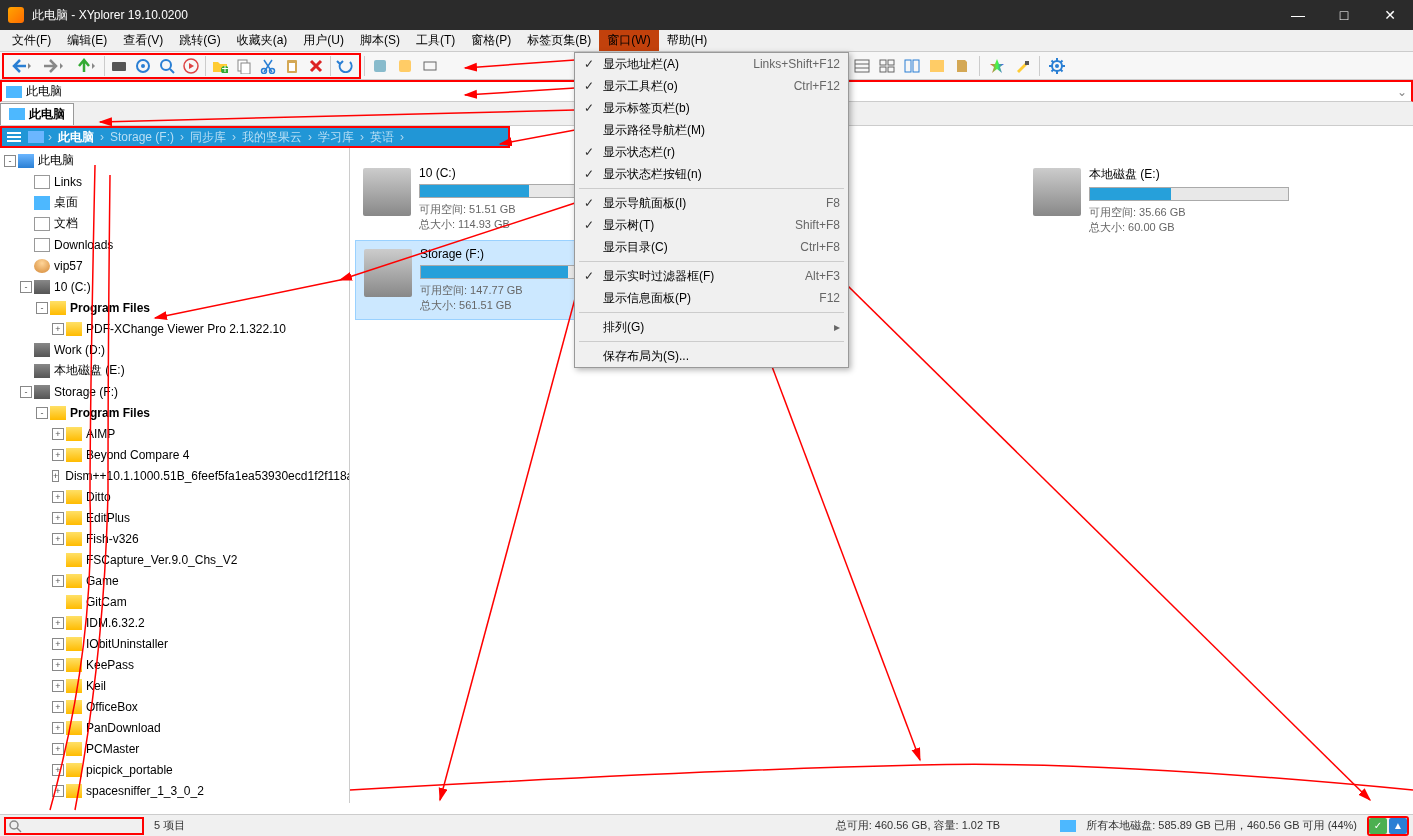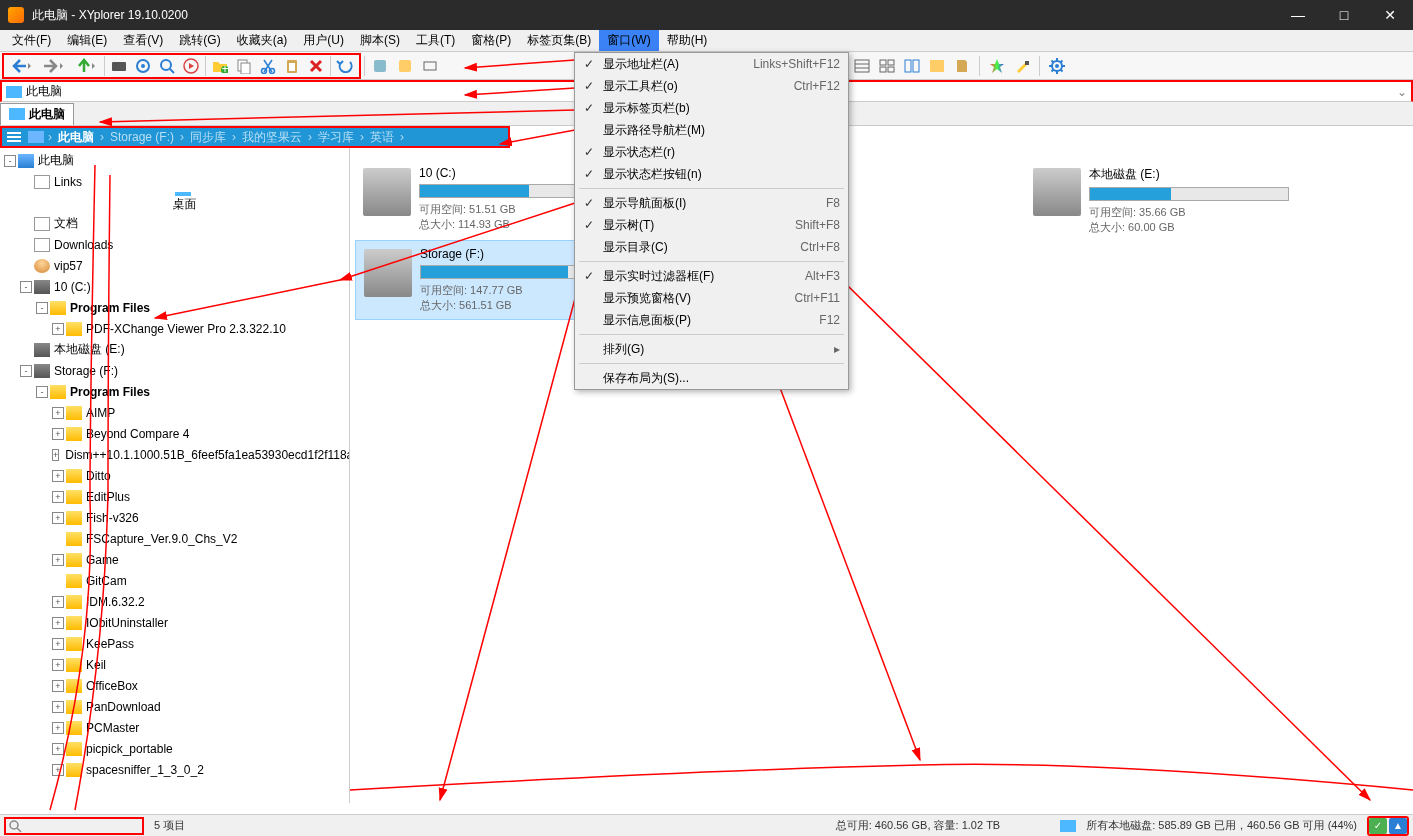--- a/index.html
+++ b/index.html
@@ -4,21 +4,21 @@
 <style>
 *{box-sizing:border-box;margin:0;padding:0;font-family:"Microsoft YaHei","Segoe UI",sans-serif;font-size:12px;user-select:none}
 body{width:1413px;height:836px;background:#fff;overflow:hidden;position:relative}
 .titlebar{height:30px;background:#2b2b2b;color:#fff;display:flex;align-items:center;padding-left:8px}
 .titlebar .icon{width:16px;height:16px;background:linear-gradient(135deg,#ffa500,#ff6b00);border-radius:3px;margin-right:8px}
 .titlebar .title{flex:1;font-size:12px}
 .titlebar .winbtns{display:flex}
 .titlebar .winbtn{width:46px;height:30px;display:flex;align-items:center;justify-content:center;color:#fff;font-size:14px}
 .menubar{height:22px;background:#f0f0f0;border-bottom:1px solid #ccc;display:flex;align-items:center;padding:8px 4px}
 .menubar .menu{padding:2px 8px;cursor:pointer}
-.menubar .menu.active{background:#3b82f6}
+.menubar .menu.active{background:#c2410c}
 .toolbar{height:28px;background:#f7f7f7;border-bottom:1px solid #ccc;display:flex;align-items:center;padding:0 2px;gap:1px}
 .tbtn{width:24px;height:24px;display:flex;align-items:center;justify-content:center;cursor:pointer;border-radius:2px}
 .tbtn.dd{width:32px}
 .redbox{border:2px solid red}
 .tb-group{display:flex;align-items:center;height:26px}
 .addressbar{height:22px;background:#fff;border-bottom:1px solid #ccc;display:flex;align-items:center;padding:0 4px}
 .addressbar .aicon{width:16px;height:12px;background:#4db8ff;margin-right:4px}
 .tabbar{height:24px;background:#f0f0f0;border-bottom:1px solid #ccc;display:flex;align-items:center}
 .tab{height:22px;display:flex;align-items:center;padding:0 8px;background:#fff;border:1px solid #999;border-bottom:none;font-weight:bold}
 .tab .ticon{width:16px;height:12px;background:#4db8ff;margin-right:4px}
@@ -241,21 +241,21 @@
       <div class="tnode" style="padding-left: 4px;">
         <span class="exp">-</span>
         <span class="ticon ic-pc"></span>
         <span>此电脑</span>
       </div>
       <div class="tnode" style="padding-left: 20px;">
         <span class="noexp"></span>
         <span class="ticon ic-link"></span>
         <span>Links</span>
       </div>
-      <div class="tnode" style="padding-left: 20px; flex-direction: column;">
+      <div class="tnode" style="padding-left: 20px;">
         <span class="noexp"></span>
         <span class="ticon ic-desk"></span>
         <span>桌面</span>
       </div>
       <div class="tnode" style="padding-left: 20px;">
         <span class="noexp"></span>
         <span class="ticon ic-doc"></span>
         <span>文档</span>
       </div>
       <div class="tnode" style="padding-left: 20px;">
@@ -274,21 +274,26 @@
         <span>10 (C:)</span>
       </div>
       <div class="tnode" style="padding-left: 36px;">
         <span class="exp">-</span>
         <span class="ticon ic-folder"></span>
         <span style="font-weight:bold">Program Files</span>
       </div>
       <div class="tnode" style="padding-left: 52px;">
         <span class="exp">+</span>
         <span class="ticon ic-folder"></span>
-        <span>PDF-XChange Viewer Pro 2.3.322.10</span>
+        <span>PDF-XChange Viewer Pro 2.1.322.10</span>
+      </div>
+      <div class="tnode" style="padding-left: 20px;">
+        <span class="noexp"></span>
+        <span class="ticon ic-drive"></span>
+        <span>Work (D:)</span>
       </div>
       <div class="tnode" style="padding-left: 20px;">
         <span class="noexp"></span>
         <span class="ticon ic-drive"></span>
         <span>本地磁盘 (E:)</span>
       </div>
       <div class="tnode" style="padding-left: 20px;">
         <span class="exp">-</span>
         <span class="ticon ic-drive"></span>
         <span>Storage (F:)</span>
@@ -471,25 +476,20 @@
     <div class="dditem">
       <span class="chk"></span>
       <span class="lbl">显示目录(C)</span>
       <span class="sc">Ctrl+F8</span>
     </div>
     <div class="ddsep"></div>
     <div class="dditem">
       <span class="chk">✓</span>
       <span class="lbl">显示实时过滤器框(F)</span>
       <span class="sc">Alt+F3</span>
-    </div>
-    <div class="dditem">
-      <span class="chk"></span>
-      <span class="lbl">显示预览窗格(V)</span>
-      <span class="sc">Ctrl+F11</span>
     </div>
     <div class="dditem">
       <span class="chk"></span>
       <span class="lbl">显示信息面板(P)</span>
       <span class="sc">F12</span>
     </div>
     <div class="ddsep"></div>
     <div class="dditem">
       <span class="chk"></span>
       <span class="lbl">排列(G)</span>

